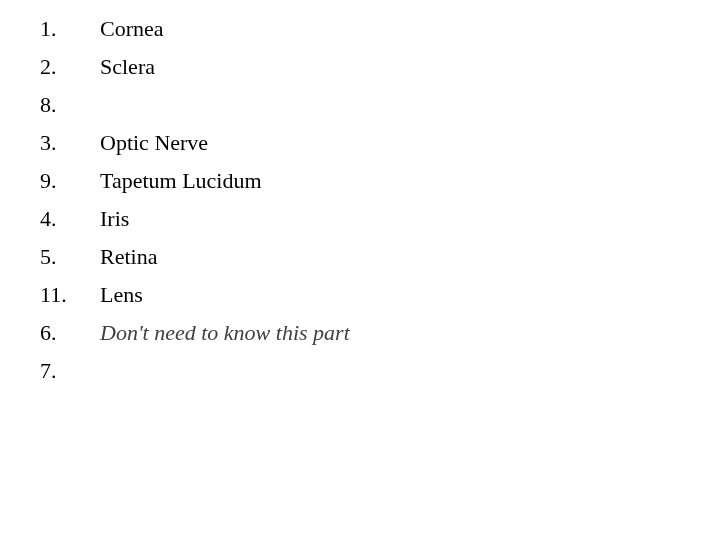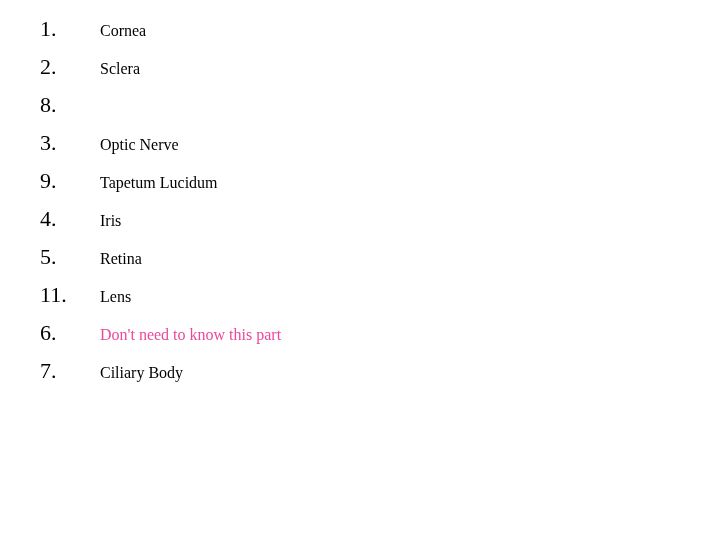--- a/index.html
+++ b/index.html
@@ -33,26 +33,27 @@
     }
 
     .item-number {
       min-width: 60px;
       text-align: left;
       font-size: 22px;
       color: #000000;
     }
 
     .item-label {
-      font-size: 16px;
+      font-size: 22px;
       color: #000000;
     }
 
     .item-label.special {
-      color: #ec4899;
+      color: #404040;
+      font-style: italic;
     }
   </style>
 </head>
 <body>
 
 <div class="list-container">
 <div class="list-item">
       <span class="item-number">1.</span>
       <span class="item-label">Cornea</span>
     </div>
@@ -82,15 +83,14 @@
     <div class="list-item">
       <span class="item-number">11.</span>
       <span class="item-label">Lens</span>
     </div>
     <div class="list-item">
       <span class="item-number">6.</span>
       <span class="item-label special">Don't need to know this part</span>
     </div>
     <div class="list-item">
       <span class="item-number">7.</span>
-      <span class="item-label">Ciliary Body</span>
     </div>
   </div>
 
 </body></html>

